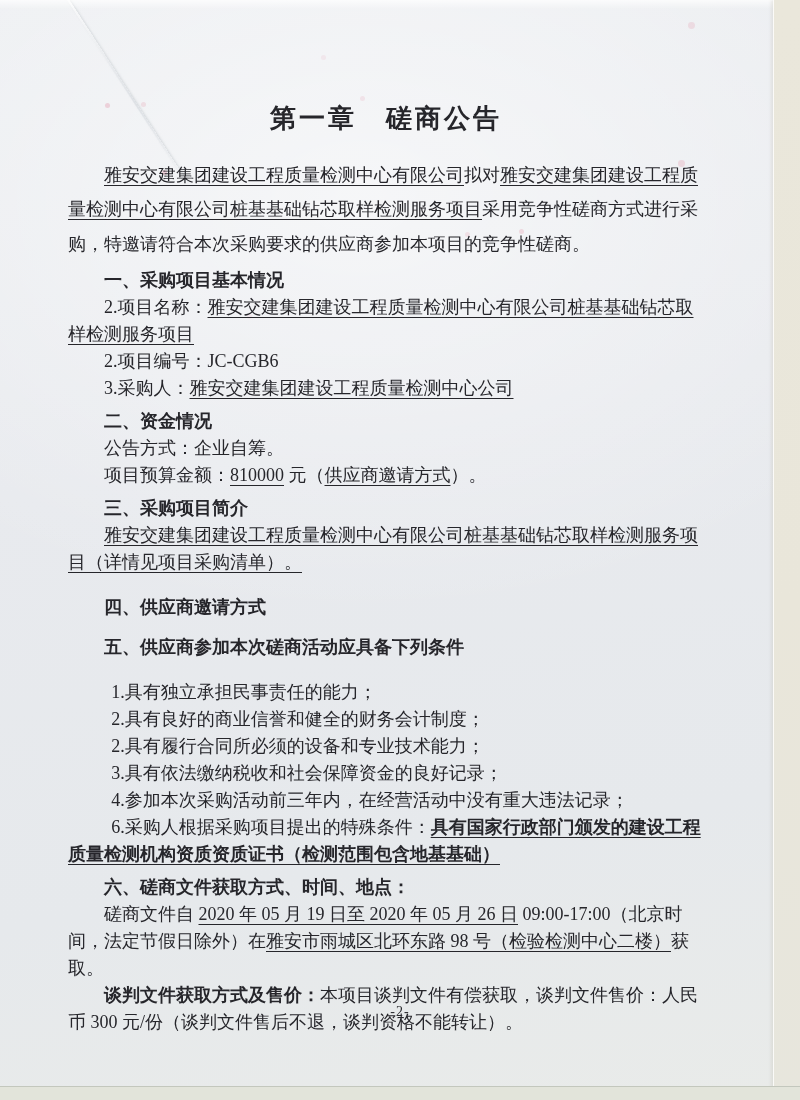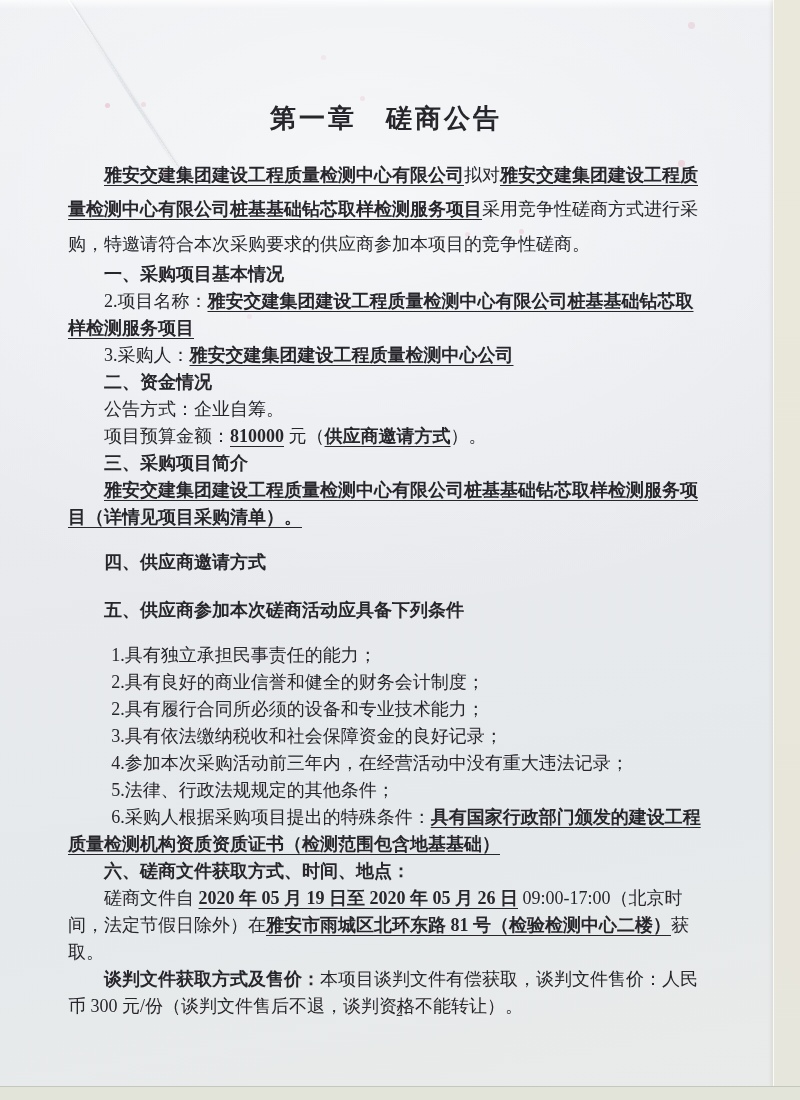--- a/index.html
+++ b/index.html
@@ -60,25 +60,25 @@
     box-sizing: border-box; width: 774px; height: 1100px;
     padding: 102px 70px 0 68px;
     font-size: 18px; line-height: 1.5;
   }
   .doc-title {
     text-align: center; font-weight: bold; font-size: 26px;
     letter-spacing: 3px; line-height: 1.3; margin: 0 0 22px 0;
   }
   .block { margin: 0; text-indent: 2em; }
   .p-first { line-height: 1.92; }
-  .heading { font-weight: bold; }
-  .gap-top { margin-top: 21px; }
+  .heading { font-weight: bold; margin-top: 6px; }
+  .gap-top { margin-top: 13px; }
   .gap-top-sm { margin-top: 18px; }
   .li { text-indent: 2.4em; }
-  .u { text-decoration: underline; text-underline-offset: 4px; text-decoration-thickness: 1px; font-weight: 700; }
+  .u { text-decoration: underline; text-underline-offset: 4px; text-decoration-thickness: 1px; font-weight: 400; }
   .b { font-weight: bold; }
   .ls { letter-spacing: 5.5px; }
   .page-number {
     position: absolute; left: 0; top: 1004px; width: 800px;
     text-align: center; font-size: 14px; letter-spacing: 1px; color: #2c2c30;
   }
 </style>
 </head>
 <body>
 
@@ -88,35 +88,35 @@
   <div class="edge-strip-top"></div>
   <div class="edge-strip-right"></div>
   <div class="edge-strip-bottom"></div>
 
   <div class="doc">
     <div class="doc-title">第一章　磋商公告</div>
     <div id="doc-body">
         <div class="block p-first"><span class="u">雅安交建集团建设工程质量检测中心有限公司</span><span>拟对</span><span class="u">雅安交建集团建设工程质量检测中心有限公司桩基基础钻芯取样检测服务项目</span><span>采用竞争性磋商方式进行采购，特邀请符合本次采购要求的供应商参加本项目的竞争性磋商。</span></div>
         <div class="block heading"><span>一、采购项目基本情况</span></div>
         <div class="block"><span>2.项目名称：</span><span class="u">雅安交建集团建设工程质量检测中心有限公司桩基基础钻芯取样检测服务项目</span></div>
+        <div class="block"><span>2.项目编号：JC-CGB6</span></div>
         <div class="block"><span>3.采购人：</span><span class="u">雅安交建集团建设工程质量检测中心公司</span></div>
         <div class="block heading"><span>二、资金情况</span></div>
         <div class="block"><span>公告方式：企业自筹。</span></div>
         <div class="block"><span>项目预算金额：</span><span class="u">810000</span><span> 元（</span><span class="u">供应商邀请方式</span><span>）。</span></div>
         <div class="block heading"><span>三、采购项目简介</span></div>
         <div class="block"><span class="u">雅安交建集团建设工程质量检测中心有限公司桩基基础钻芯取样检测服务项目（详情见项目采购清单）。</span></div>
         <div class="block heading gap-top-sm"><span>四、供应商邀请方式</span></div>
         <div class="block heading gap-top"><span>五、供应商参加本次磋商活动应具备下列条件</span></div>
         <div class="block li gap-top-sm"><span>1.具有独立承担民事责任的能力；</span></div>
         <div class="block li"><span>2.具有良好的商业信誉和健全的财务会计制度；</span></div>
         <div class="block li"><span>2.具有履行合同所必须的设备和专业技术能力；</span></div>
         <div class="block li"><span>3.具有依法缴纳税收和社会保障资金的良好记录；</span></div>
         <div class="block li"><span>4.参加本次采购活动前三年内，在经营活动中没有重大违法记录；</span></div>
-        <div class="block li"><span>5.法律、行政法规规定的其他条件；</span></div>
         <div class="block li"><span>6.采购人根据采购项目提出的特殊条件：</span><span class="u b">具有国家行政部门颁发的建设工程质量检测机构资质资质证书（检测范围包含地基基础）</span></div>
         <div class="block heading"><span>六、磋商文件获取方式、时间、地点：</span></div>
-        <div class="block"><span>磋商文件自 </span><span class="u">2020 年 05 月 19 日至 2020 年 05 月 26 日</span><span> 09:00-17:00（北京时间，法定节假日除外）在</span><span class="u">雅安市雨城区北环东路 81 号（检验检测中心二楼）</span><span>获取。</span></div>
+        <div class="block"><span>磋商文件自 </span><span class="u">2020 年 05 月 19 日至 2020 年 05 月 26 日</span><span> 09:00-17:00（北京时间，法定节假日除外）在</span><span class="u">雅安市雨城区北环东路 98 号（检验检测中心二楼）</span><span>获取。</span></div>
         <div class="block"><span class="b">谈判文件获取方式及售价：</span><span>本项目谈判文件有偿获取，谈判文件售价：人民币 300 元/份（谈判文件售后不退，谈判资格不能转让）。</span></div>
       </div>
   </div>
 
   <div class="page-number">-2-</div>
 </div>
 
 </body></html>

